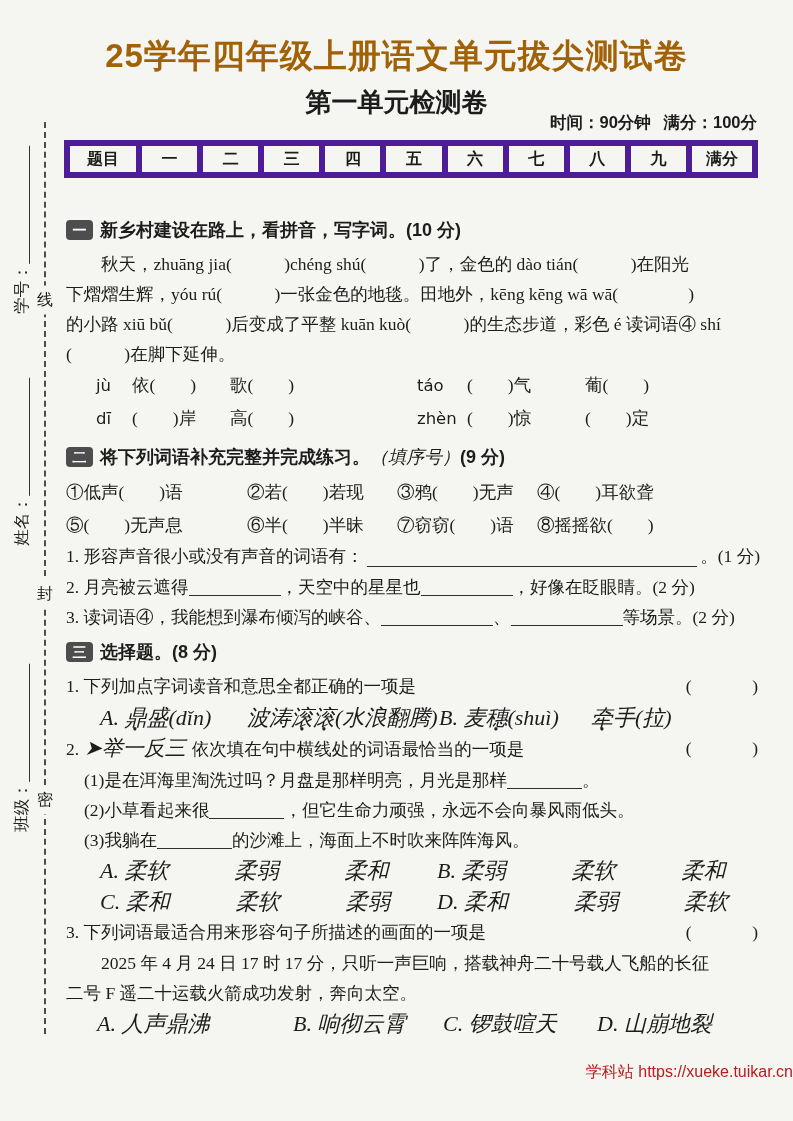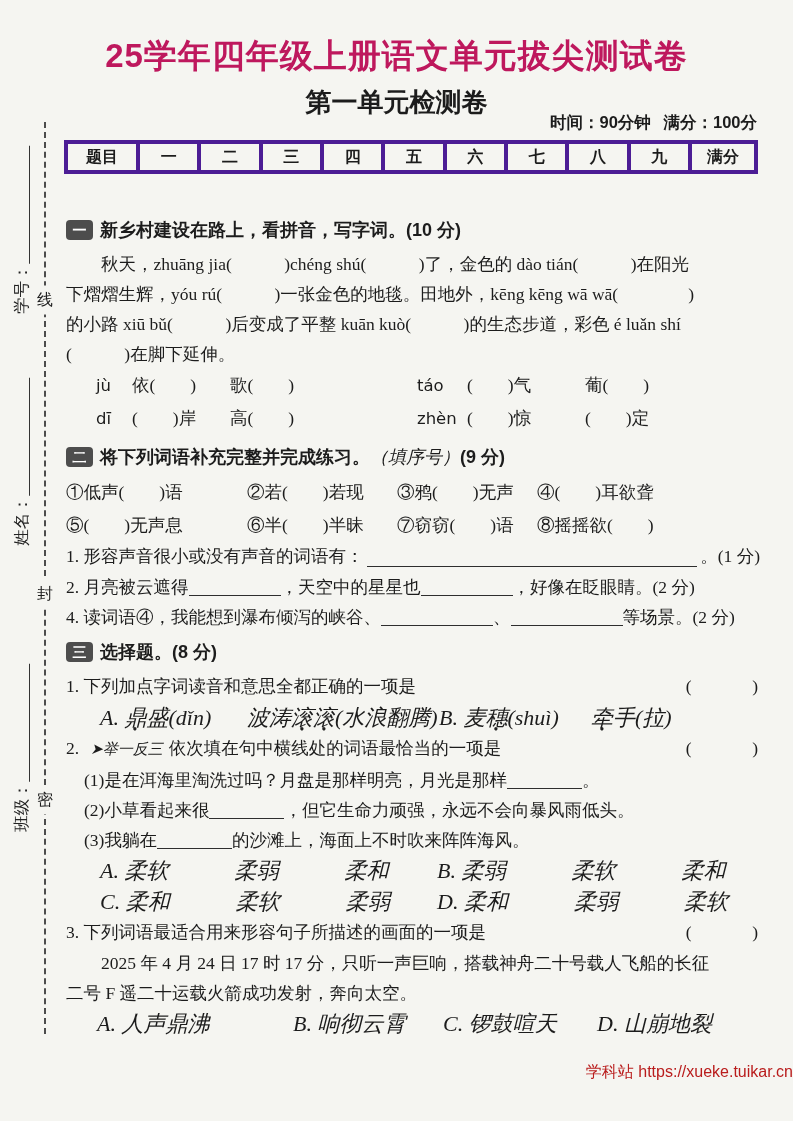--- a/index.html
+++ b/index.html
@@ -1,29 +1,29 @@
 <!DOCTYPE html>
 <html><head>
 <meta charset="utf-8">
 <style>
   html,body{margin:0;padding:0;background:#e9e9e6;}
   .page{position:relative;width:793px;height:1121px;background:#f5f5f1;overflow:hidden;
         font-family:"Liberation Serif","DejaVu Serif",serif;color:#1c1c1c;}
   
   .hdr-title{position:absolute;top:34px;left:0;width:100%;text-align:center;
              font-family:"Liberation Sans","DejaVu Sans",sans-serif;font-weight:bold;
-             font-size:33px;letter-spacing:1px;color:#be185d;}
+             font-size:33px;letter-spacing:1px;color:#a16207;}
   .hdr-sub{position:absolute;top:85px;left:0;width:100%;text-align:center;
            font-family:"Liberation Sans","DejaVu Sans",sans-serif;font-weight:bold;font-size:26px;}
   .hdr-meta{position:absolute;top:112px;right:36px;
             font-family:"Liberation Sans","DejaVu Sans",sans-serif;font-weight:bold;font-size:16.5px;}
   .hdr-meta span{margin-left:8px;}
   
   .score-table{position:absolute;left:64px;top:140px;width:694px;border-collapse:collapse;table-layout:fixed;}
-  .score-table td{border:4px solid #4c1d95;height:26px;text-align:center;padding:0;
+  .score-table td{border:6px solid #4c1d95;height:26px;text-align:center;padding:0;
                   font-family:"Liberation Sans","DejaVu Sans",sans-serif;font-weight:bold;font-size:16px;}
   .col-first{width:72px}.col-last{width:66px}
   
   .seal-dash{position:absolute;left:44px;top:122px;height:912px;width:0;border-left:2px dashed #4c4c4c;}
   .seal-char{position:absolute;left:45px;transform:translate(-50%,-50%);background:#f5f5f1;
              font-size:16px;padding:4px 1px;}
   .side-label{position:absolute;left:22px;transform:translate(-50%,-50%) rotate(-90deg);
               white-space:nowrap;font-size:16.5px;color:#222;}
   .side-label .blank-line{display:inline-block;width:118px;border-bottom:1.5px solid #333;
                           height:1em;vertical-align:-3px;}
@@ -43,21 +43,21 @@
   .fill-grid{display:grid;grid-template-columns:48px 98px 175px 62px 118px auto;
              padding-left:18px;line-height:33px;}
   .idiom-grid{display:grid;grid-template-columns:181px 150px 140px auto;line-height:32.5px;}
   .grid{display:grid;line-height:31px;}
   .g-q1{grid-template-columns:147px 192px 152px auto;padding-left:34px;}
   .g-q2{grid-template-columns:337px auto;padding-left:34px;}
   .g-q3{grid-template-columns:196px 150px 154px auto;padding-left:31px;}
   .pinyin{font-family:"DejaVu Sans","Liberation Sans",sans-serif;font-size:16.5px;margin-left:12px;}
   .kai{font-style:italic;font-size:22px;}
   .note-kai{font-style:italic;font-weight:normal;font-family:"Liberation Serif",serif;}
-  .tag{font-style:italic;font-size:15px;margin:0 6px 0 11px;font-weight:normal;}
+  .tag{font-style:italic;font-size:21px;margin:0 6px 0 5px;font-weight:normal;}
   .emdot{position:relative;}
   .emdot::after{content:"•";position:absolute;left:50%;bottom:-0.66em;transform:translateX(-50%) scale(.62);
                 font-style:normal;color:#222;}
   
   .watermark{position:absolute;left:0;top:1062px;width:100%;text-align:right;color:#b91c1c;
              font-family:"Liberation Sans","DejaVu Sans",sans-serif;font-size:16px;}
 </style>
 </head>
 <body>
 
@@ -116,21 +116,21 @@
   <div class="seal-char" style="top:800px;">密</div>
 
   <div class="content">
 
     <div class="sec-head">
       <span class="badge">一</span>
       <span>新乡村建设在路上，看拼音，写字词。(10 分)</span>
     </div>
     <div class="line indent">秋天，zhuāng jia(　　　)chéng shú(　　　)了，金色的 dào tián(　　　)在阳光</div>
     <div class="line">下熠熠生辉，yóu rú(　　　)一张金色的地毯。田地外，kēng kēng wā wā(　　　　)</div>
-    <div class="line">的小路 xiū bǔ(　　　)后变成了平整 kuān kuò(　　　)的生态步道，彩色 é luǎn shí</div>
+    <div class="line">的小路 xiū bǔ(　　　)后变成了平整 kuān kuò(　　　)的生态步道，彩色 é 读词语④ shí</div>
     <div class="line">(　　　)在脚下延伸。</div>
     <div class="fill-grid">
       <span class="pinyin">jù</span>
       <span>依(　　)</span>
       <span>歌(　　)</span>
       <span class="pinyin">táo</span>
       <span>(　　)气</span>
       <span>葡(　　)</span>
     </div>
     <div class="fill-grid">
@@ -162,21 +162,21 @@
     </div>
     <div class="q-line">
       <span>1. 形容声音很小或没有声音的词语有：</span>
       <span class="blank-grow"></span>
       <span>。(1 分)</span>
     </div>
     <div class="line">
       <span>2. 月亮被云遮得</span><span class="blank b90"></span><span>，天空中的星星也</span><span class="blank b90"></span><span>，好像在眨眼睛。(2 分)</span>
     </div>
     <div class="line">
-      <span>4. 读词语④，我能想到瀑布倾泻的峡谷、</span><span class="blank b110"></span><span>、</span><span class="blank b110"></span><span>等场景。(2 分)</span>
+      <span>3. 读词语④，我能想到瀑布倾泻的峡谷、</span><span class="blank b110"></span><span>、</span><span class="blank b110"></span><span>等场景。(2 分)</span>
     </div>
 
     <div class="sec-head" style="margin-top:5px;">
       <span class="badge">三</span>
       <span>选择题。(8 分)</span>
     </div>
     <div class="q-line">
       <span>1. 下列加点字词读音和意思全都正确的一项是</span>
       <span class="slot">(　　　)</span>
     </div>

